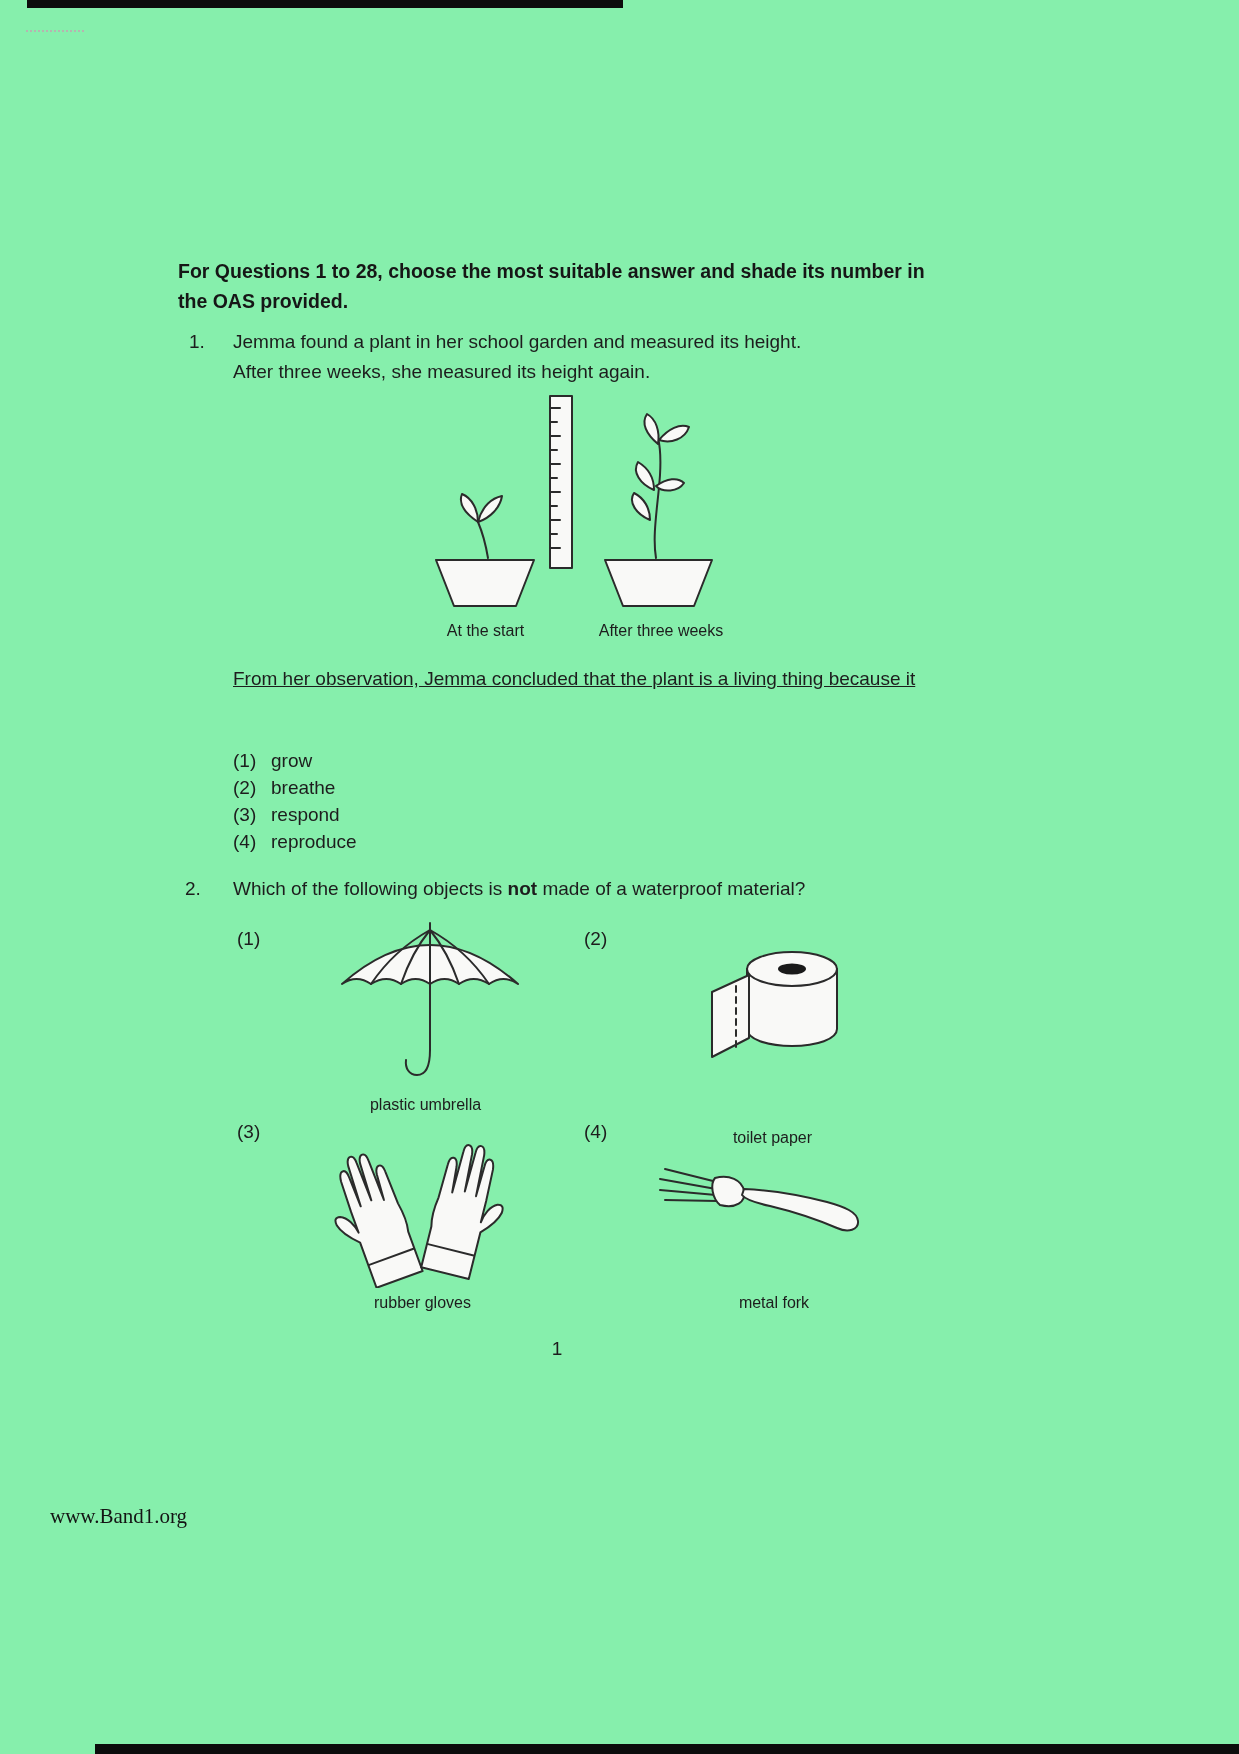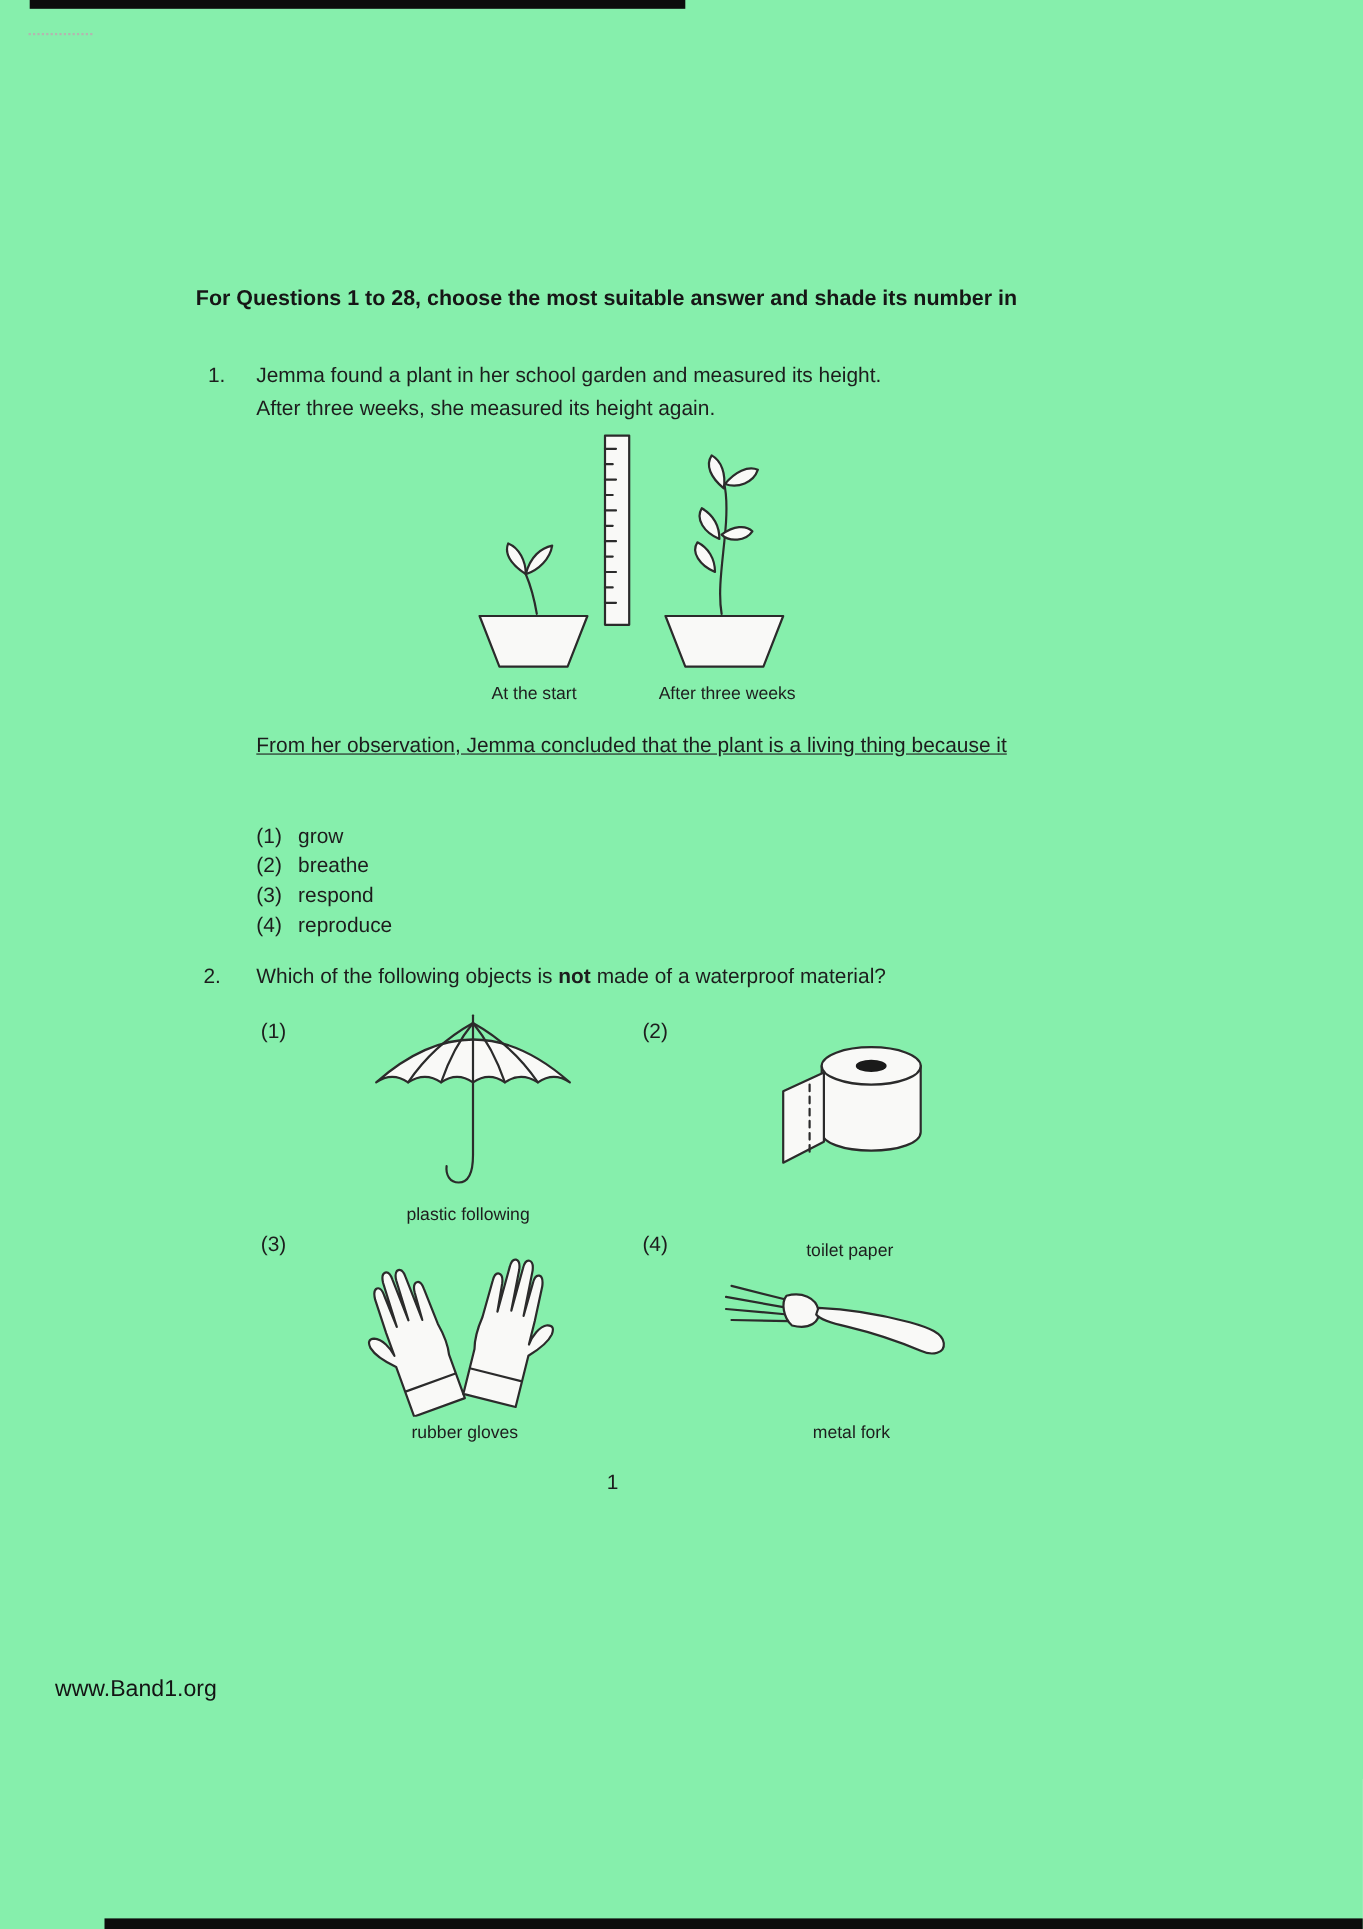--- a/index.html
+++ b/index.html
@@ -16,35 +16,36 @@
   .optlabel { display:inline-block; width:38px; }
   .caption { font-size:16px; text-align:center; }
   .qlabel { font-size:19px; }
   .blank {
     display:inline-block; width:295px; height:1px;
     border-bottom:1.6px solid #3a3a3a; margin:0 2px 3px 8px;
   }
   .bar { background:#0c0c0c; }
   .pencil { border-top:2px dotted #b5b5b0; width:58px; height:0; }
   .pagenum { font-size:19px; text-align:center; }
-  .footer { font-family:Liberation Sans, sans-serif; font-size:21px; color:#141414;margin-top:20px; }
+  .footer { font-family:Liberation Serif, serif; font-size:21px; color:#141414; }
   svg { display:block; }
   .ink { stroke:#2b2b2b; fill:none; stroke-width:2; stroke-linecap:round; stroke-linejoin:round; }
   .ink-fill { stroke:#2b2b2b; fill:#f9f9f7; stroke-width:2; stroke-linecap:round; stroke-linejoin:round; }
 </style>
 </head>
 <body>
 
 <div class="page">
 
   <div class="abs bar" style="left:27px; top:0; width:596px; height:8px;"></div>
   <div class="abs pencil" style="left:26px; top:30px;"></div>
 
   <div class="abs instr" style="left:178px; top:256px; width:800px;">
     <div>For Questions 1 to 28, choose the most suitable answer and shade its number in</div>
+    <div>the OAS provided.</div>
   </div>
 
   <div class="abs txt" style="left:189px; top:327px;">1.</div>
   <div class="abs txt" style="left:233px; top:327px; width:660px;">
     <div>Jemma found a plant in her school garden and measured its height.</div>
     <div>After three weeks, she measured its height again.</div>
   </div>
 
   <svg class="abs" style="left:400px; top:390px;" width="345" height="225" viewBox="0 0 345 225">
 
@@ -106,21 +107,21 @@
     <g class="ink" stroke-width="1.6">
       <path d="M100,8 Q64,28 41,62"></path>
       <path d="M100,8 Q82,30 71,62"></path>
       <line x1="100" y1="8" x2="100" y2="62"></line>
       <path d="M100,8 Q118,30 129,62"></path>
       <path d="M100,8 Q136,28 159,62"></path>
     </g>
     <line class="ink" stroke-width="3" x1="100" y1="62" x2="100" y2="128"></line>
     <path class="ink" stroke-width="3" d="M100,128 C100,146 95,153 87,153 C79,153 75,146 76,138"></path>
   </svg>
-  <div class="abs caption" style="left:338px; top:1096px; width:175px;">plastic following</div>
+  <div class="abs caption" style="left:338px; top:1096px; width:175px;">plastic umbrella</div>
 
   <div class="abs qlabel" style="left:584px; top:928px;">(2)</div>
   <svg class="abs" style="left:692px; top:945px;" width="160" height="125" viewBox="0 0 160 125">
     <path class="ink-fill" d="M55,24 L55,84 C55,94 75,101 100,101 C125,101 145,94 145,84 L145,24"></path>
     <ellipse class="ink-fill" cx="100" cy="24" rx="45" ry="17"></ellipse>
     <ellipse cx="100" cy="24" rx="14" ry="5.5" fill="#1a1a1a" stroke="none"></ellipse>
     <path class="ink-fill" d="M57,30 L20,47 L20,112 L57,93 Z"></path>
     <line class="ink" stroke-width="1.8" stroke-dasharray="6,5" x1="44" y1="41" x2="44" y2="103"></line>
   </svg>
   <div class="abs caption" style="left:695px; top:1096px; width:155px;margin-top:33px;">toilet paper</div>

